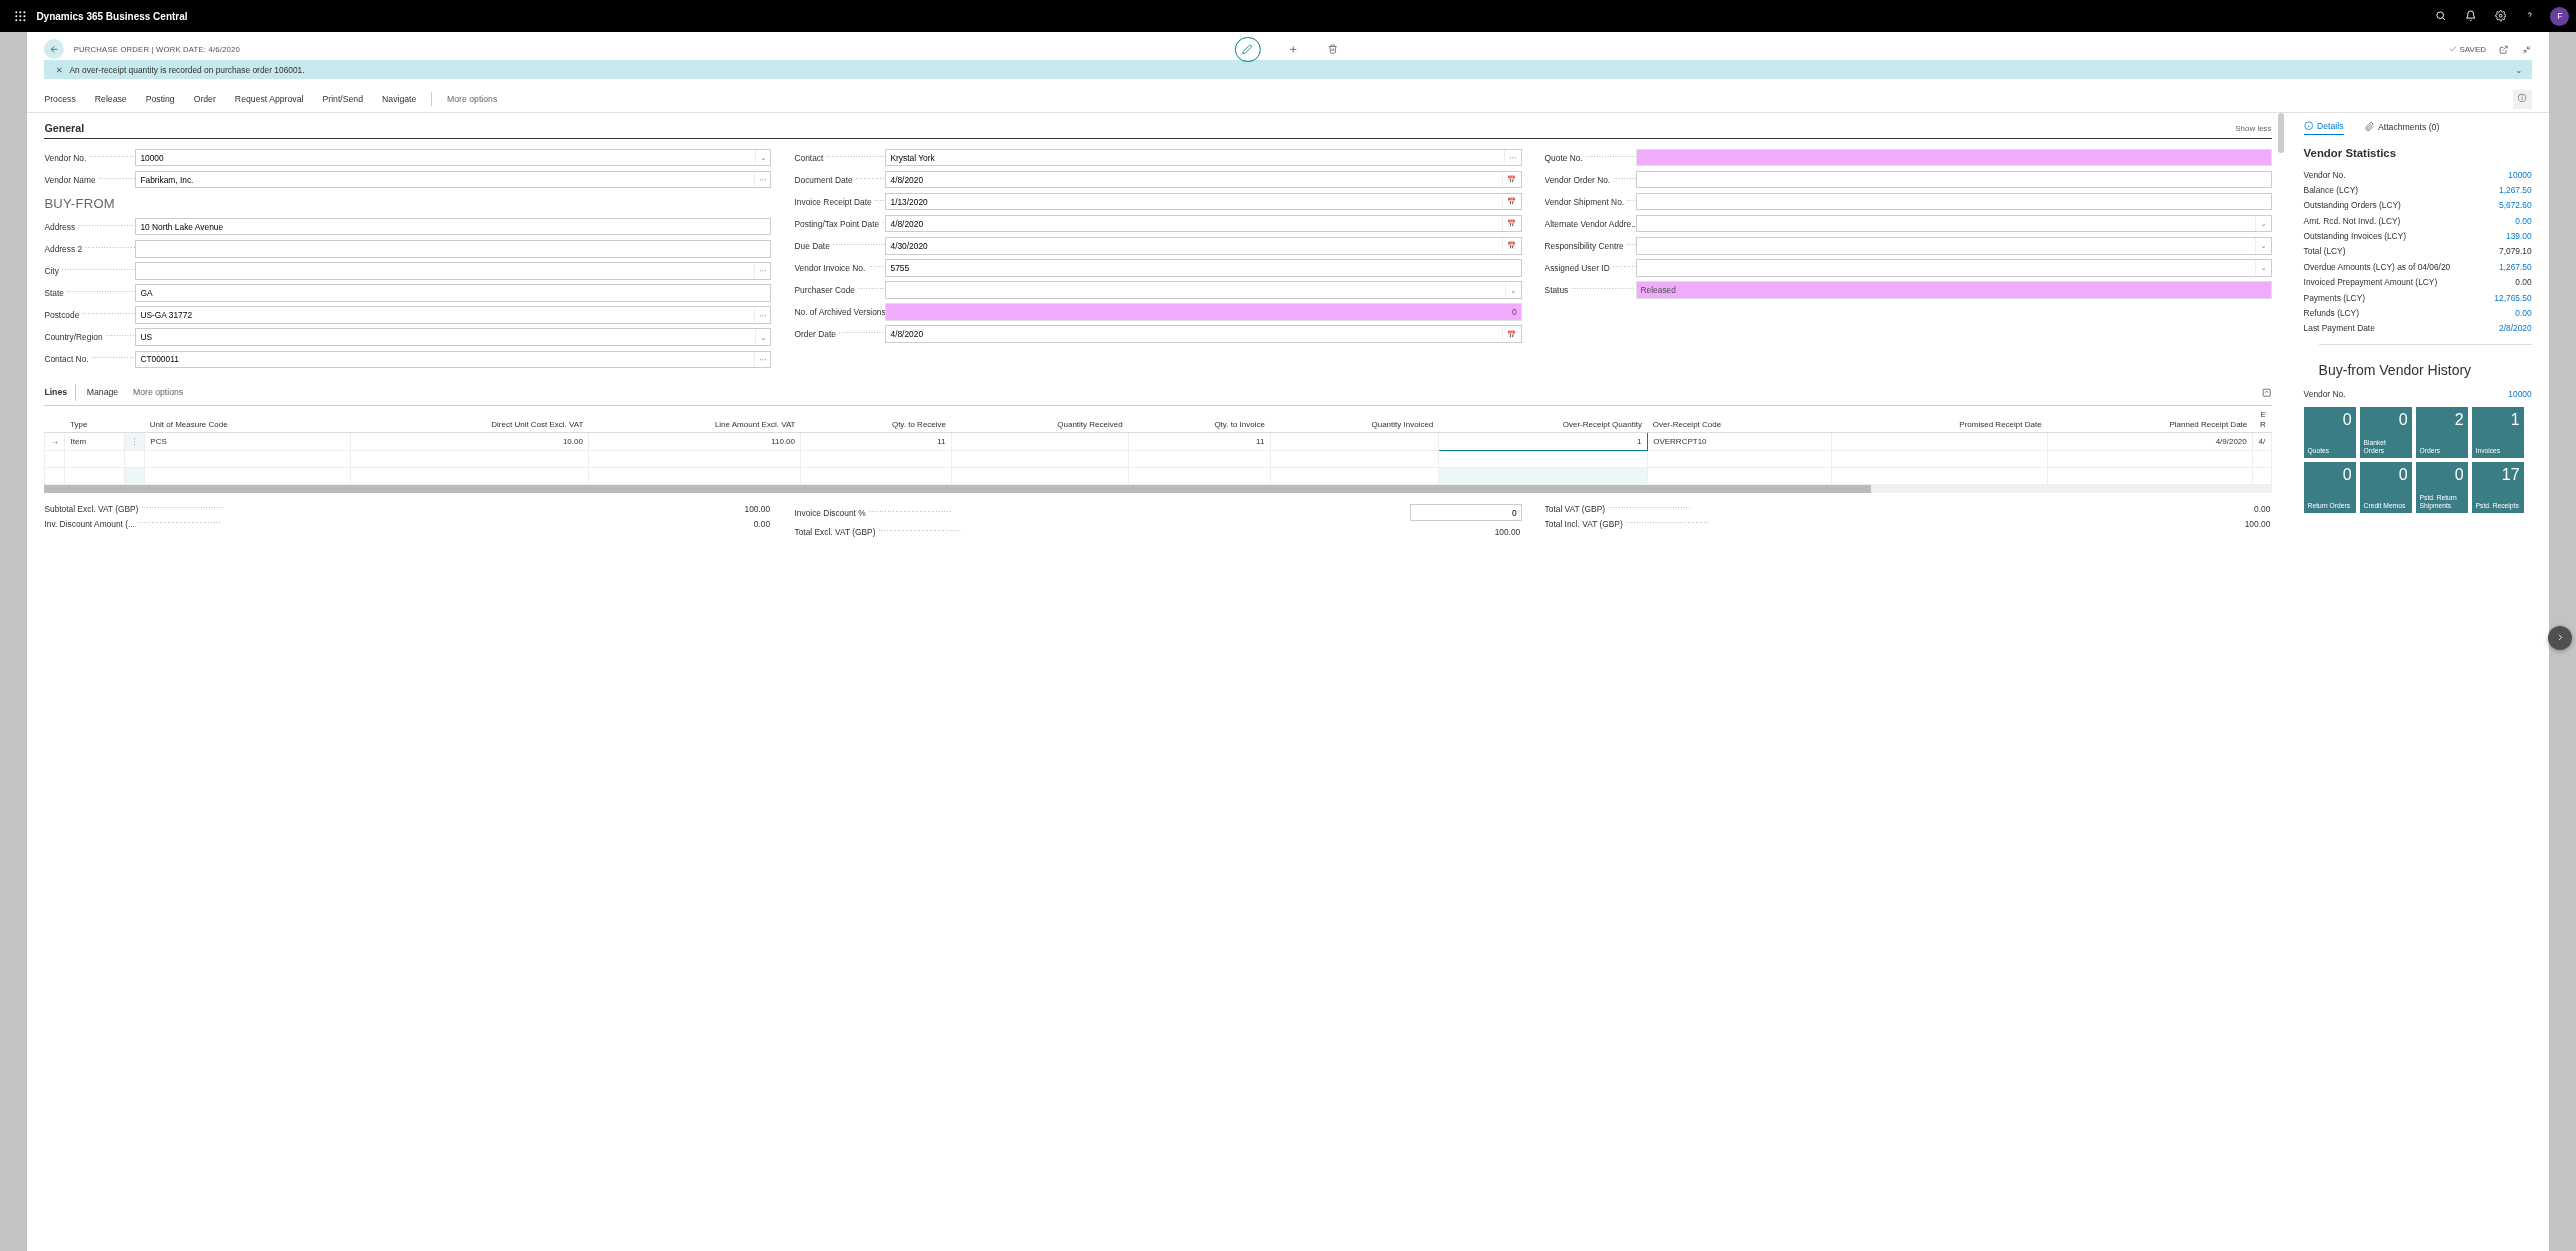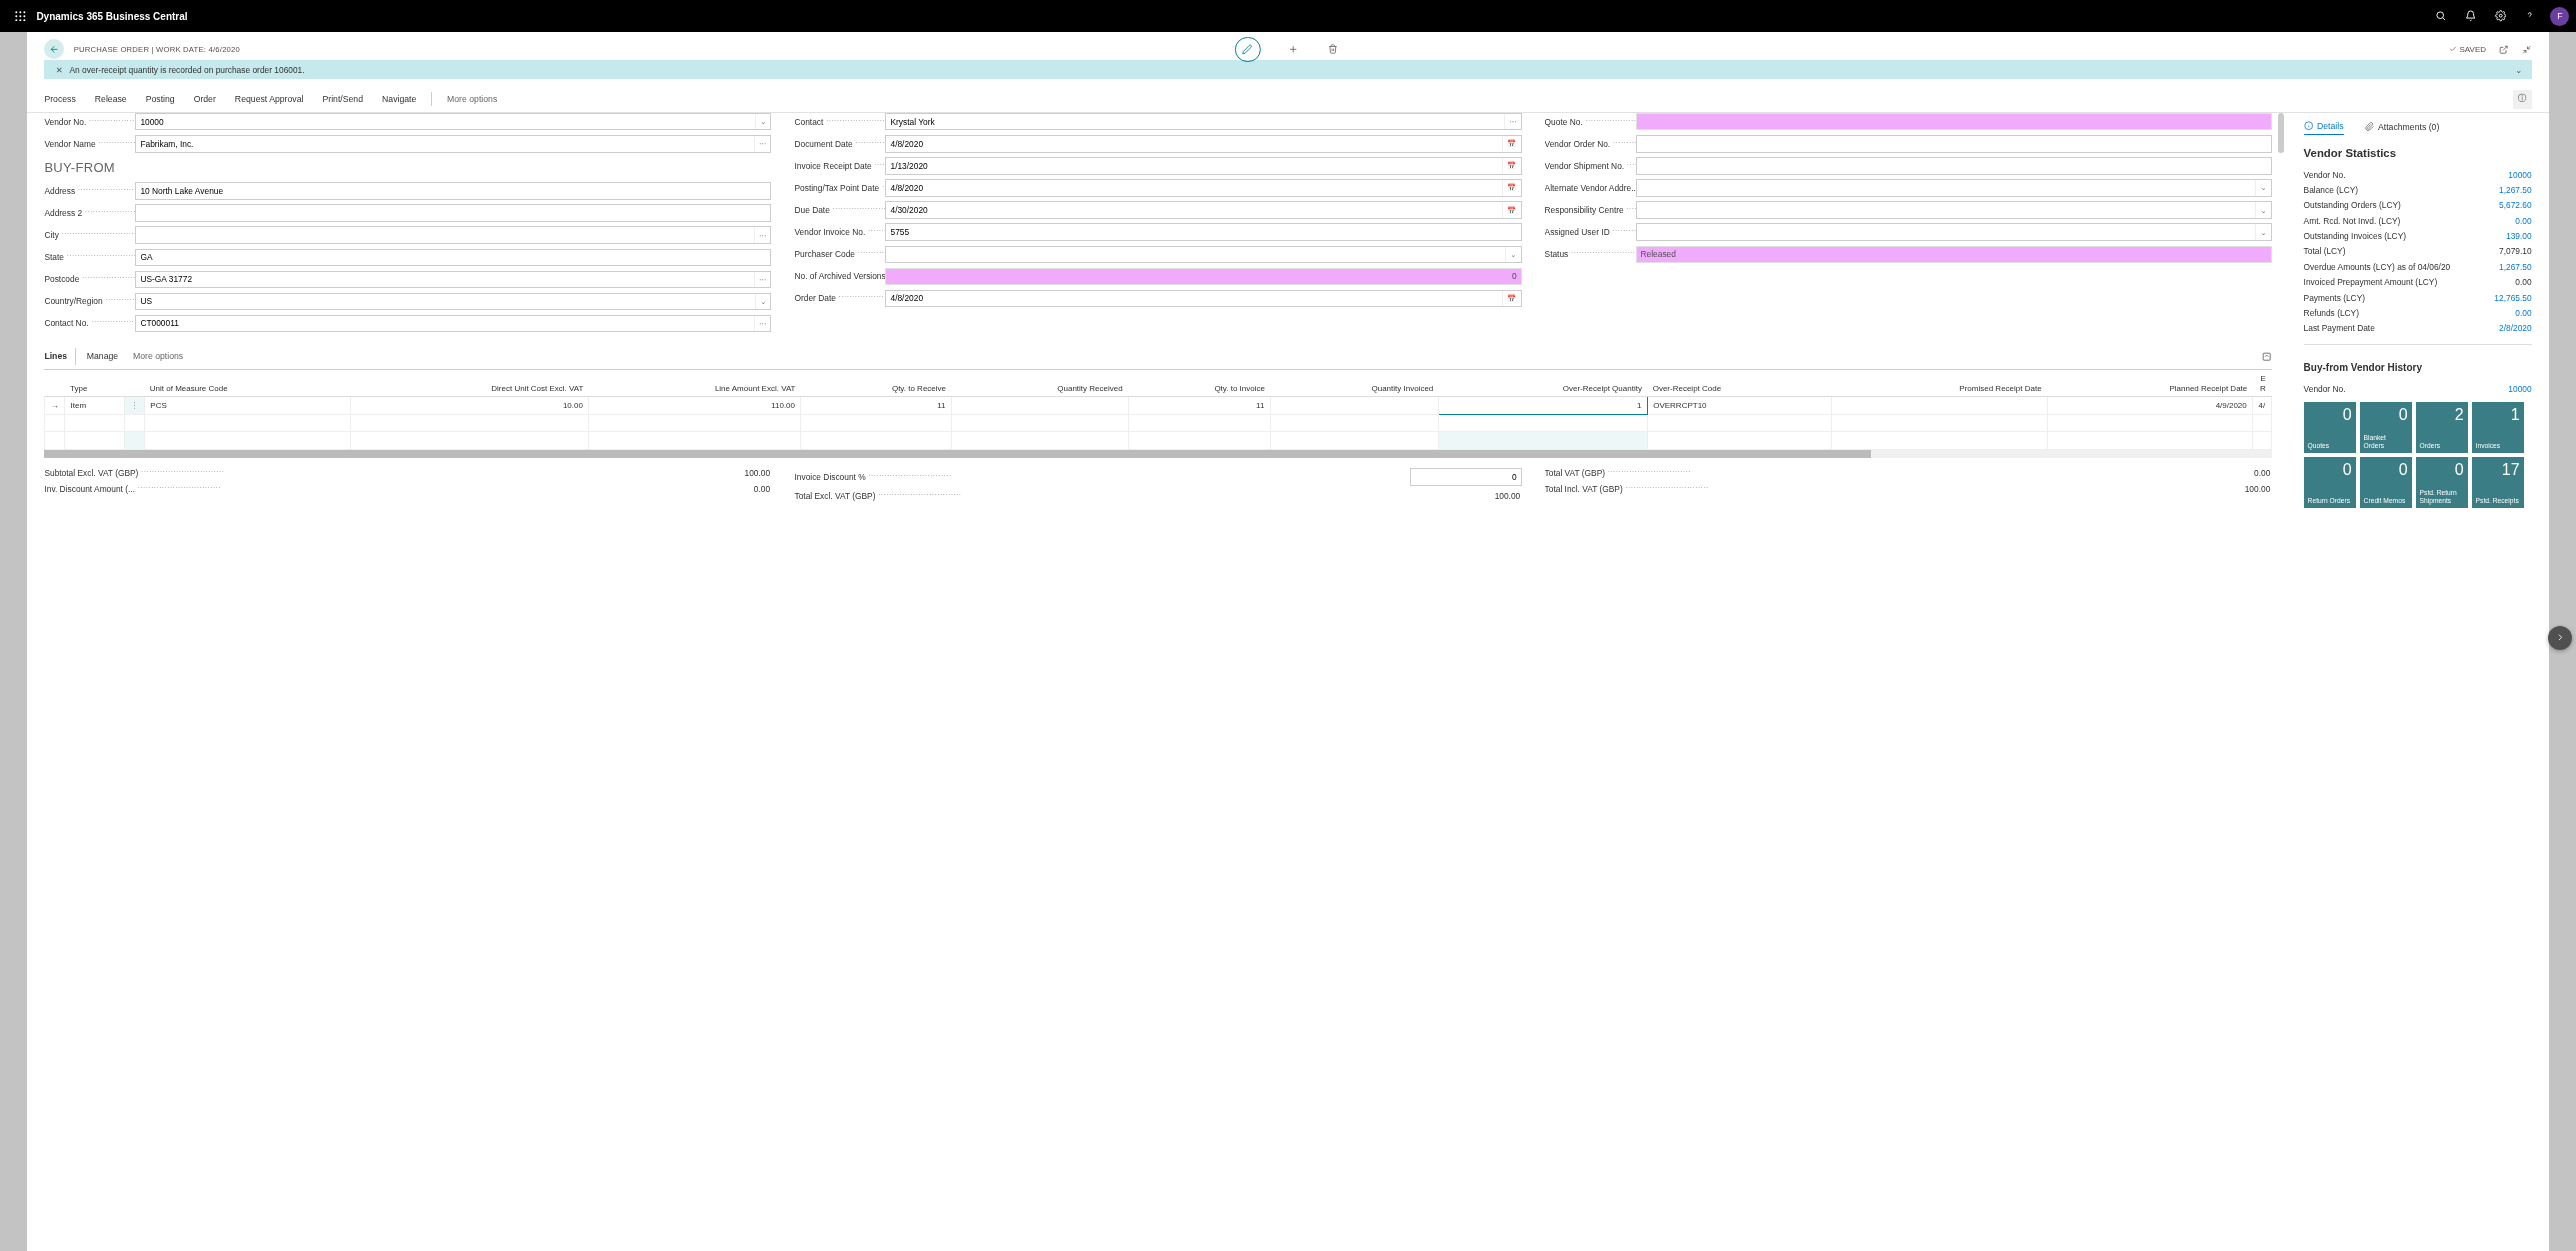--- a/index.html
+++ b/index.html
@@ -102,21 +102,21 @@
 .right-tabs { display:flex; gap:21px; align-items:center; font-size:8.7px; padding-bottom:6.7px;}
 .right-tabs .tab { display:flex; align-items:center; gap:4px; cursor:pointer; padding-bottom:2.7px;}
 .right-tabs .tab.active { color:#0078d4; border-bottom:1.3px solid #0078d4;}
 .right-tabs .tab.active svg{ stroke:#0078d4;}
 .vstats h4 { font-size:11.4px; font-weight:600; padding: 5.4px 0 8px 0;}
 .stat-row { display:flex; padding: 2.7px 0; font-size:8.4px;}
 .stat-row .lbl { flex:1; color:#323130;}
 .stat-row .val { color:#0078d4; cursor:pointer;}
 .stat-row .val.plain { color:#323130; cursor:default;}
 
-.vhist h4 { font-size:10px; font-weight:700; padding: 17.4px 0 8px 0; border-top:0.7px solid #ddd; margin-top:8px;}
+.vhist h4 { font-size:14px; font-weight:400; padding: 17.4px 0 8px 0; border-top:0.7px solid #ddd; margin-top:8px;margin-left:15px;}
 .tiles { display:flex; gap:4px; flex-wrap:wrap;}
 .tile { width: 52px; height: 51px; background:#3a7d84; color:#fff; display:flex; flex-direction:column; padding:4px; cursor:pointer;}
 .tile .num { font-size: 16px; text-align:right; font-weight:300; flex:1;}
 .tile .lbl { font-size: 6.7px; line-height:1.1;}
 
 
 .float-next { position: fixed; right: 4px; top: 50%; width: 24px; height:24px; border-radius:50%; background:#505050; color:#fff; display:flex; align-items:center; justify-content:center; cursor:pointer; box-shadow:0 1.3px 4px rgba(0,0,0,.3);}
 
 svg{display:block;}
 </style>
@@ -242,20 +242,24 @@
     <span class="itm">Navigate</span>
     <span class="divider"></span>
     <span class="itm more">More options</span>
     <div class="info-i">ⓘ</div>
   </div>
 
   <div class="main-split">
 
     <div class="main-left">
       <div class="scroll-hint"></div>
+      <div class="sect-head">
+        <h3>General</h3>
+        <span class="showless">Show less</span>
+      </div>
 
       <div class="general-cols">
 
         <div class="gcol">
           <div class="field-row">
                 <label>Vendor No.</label>
                 <div class="field-input">
                   <input value="10000" style="">
                   <span class="aft">⌄</span>
                 </div>

